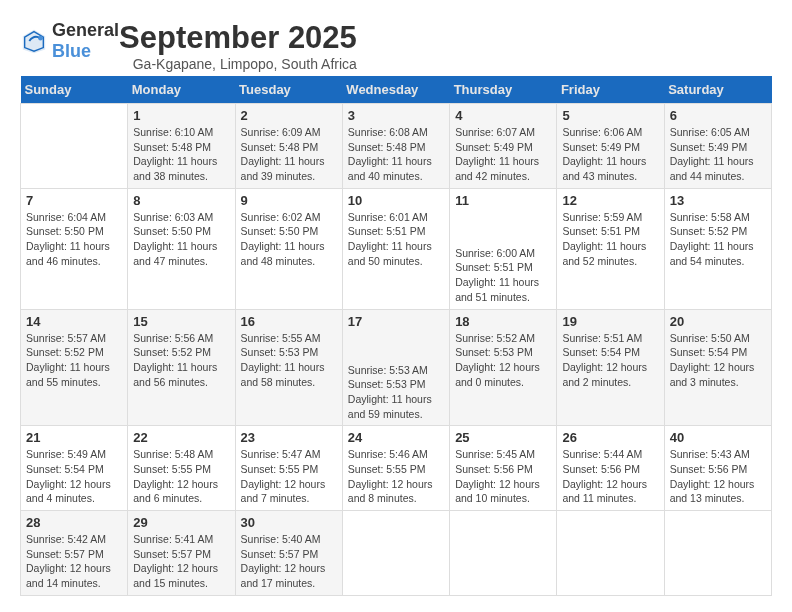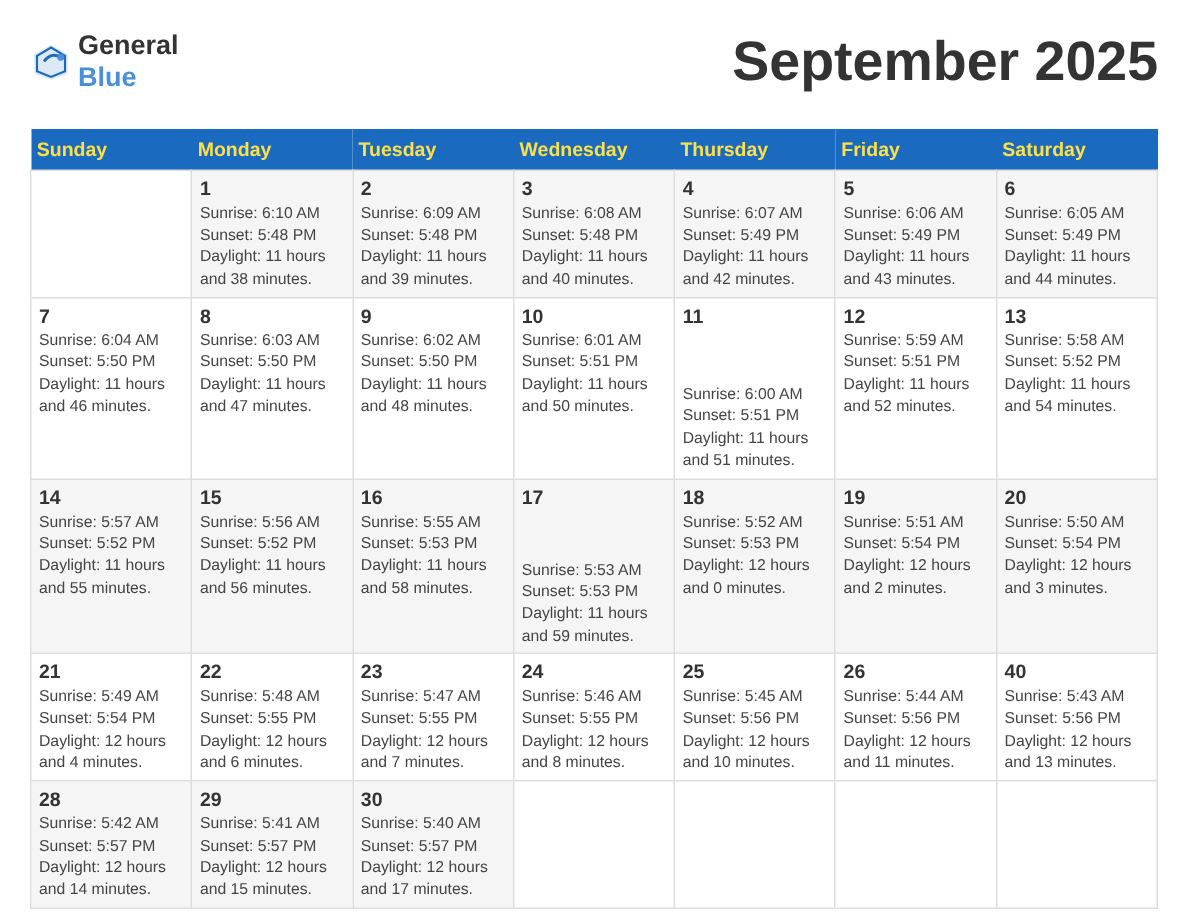--- a/index.html
+++ b/index.html
@@ -5,23 +5,23 @@
     * { margin: 0; padding: 0; box-sizing: border-box; }
     body {
       font-family: Arial, sans-serif;
       background: #fff;
       width: 792px;
       min-height: 612px;
       padding: 20px;
     }
     .header-area {
       display: flex;
-      justify-content: space-between;
+      justify-content: flex-start;
       align-items: flex-start;
-      margin-bottom: 24px;
+      margin-bottom: 4px;
     }
     .logo {
       display: flex;
       align-items: center;
       gap: 4px;
     }
     .logo-text-general {
       font-size: 18px;
       font-weight: bold;
       color: #333;
@@ -32,36 +32,36 @@
       color: #4a90d9;
     }
     .logo-icon {
       width: 28px;
       height: 28px;
     }
     .title-area {
       text-align: right;
     }
     .month-title {
-      font-size: 37px;
+      font-size: 31px;
       font-weight: bold;
       color: #333;
     }
     .subtitle {
       font-size: 14px;
       color: #555;
     }
     table {
       width: 100%;
       border-collapse: collapse;
       font-size: 11px;
     }
     thead tr th {
       background-color: #1a6abf;
-      color: #fde047;
+      color: #e5e5e5;
       padding: 6px 4px;
       text-align: left;
       font-size: 13px;
       font-weight: bold;
     }
     tbody tr td {
       border: 1px solid #ddd;
       vertical-align: top;
       padding: 4px 5px;
       min-height: 80px;
@@ -102,20 +102,21 @@
     </svg>
     <div>
       <div>
         <span class="logo-text-general">General</span><br>
         <span class="logo-text-blue">Blue</span>
       </div>
     </div>
   </div>
   <div class="title-area">
     <div class="month-title">September 2025</div>
+    <div class="subtitle">Ga-Kgapane, Limpopo, South Africa</div>
   </div>
 </div>
 
 <table>
   <thead>
     <tr id="header-row">
         <th>Sunday</th>
         <th>Monday</th>
         <th>Tuesday</th>
         <th>Wednesday</th>

